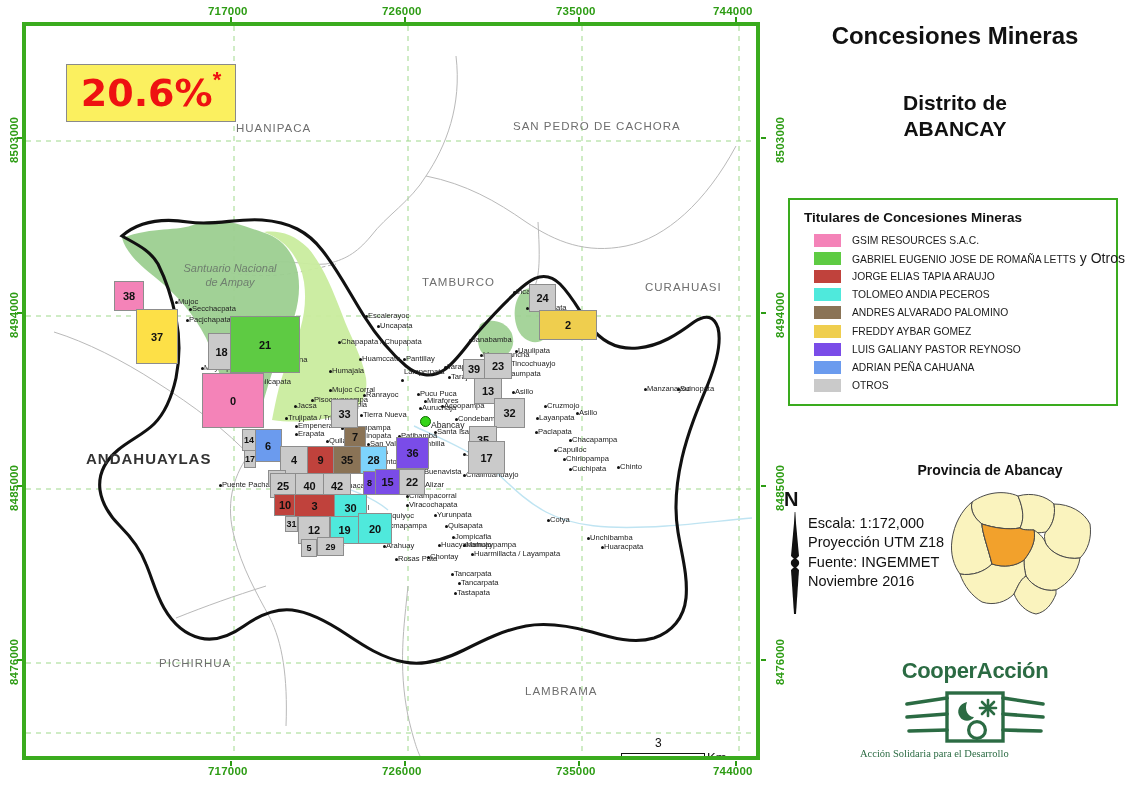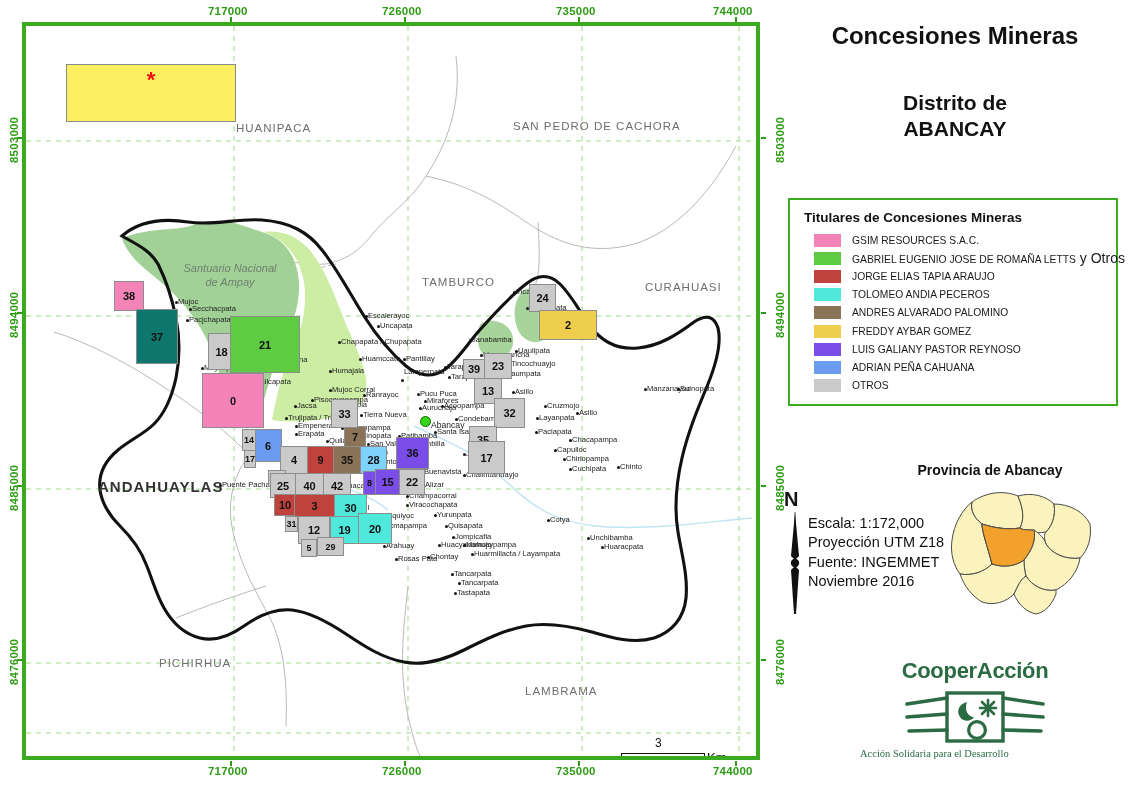--- a/index.html
+++ b/index.html
@@ -331,21 +331,21 @@
         <div class="pt" style="left: 300px; top: 481px;"></div>
         <div class="pt-lbl" style="left: 303px; top: 477px;">San Gabriel</div>
         <div class="pt" style="left: 193px; top: 458px;"></div>
         <div class="pt-lbl" style="left: 196px; top: 454px;">Puente Pachachaca</div>
         <div class="pt" style="left: 279px; top: 517px;"></div>
         <div class="pt-lbl" style="left: 282px; top: 513px;">Huanipaca</div>
         <div class="pt-lbl" style="left: 405px; top: 394px; font-size: 8.6px;">Abancay</div>
       </div>
     <div id="blocks-layer">
         <div class="blk" style="left: 88px; top: 255px; width: 30px; height: 30px; background: rgb(244, 131, 184);">38</div>
-        <div class="blk" style="left: 110px; top: 283px; width: 42px; height: 55px; background: #0f766e;">37</div>
+        <div class="blk" style="left: 110px; top: 283px; width: 42px; height: 55px; background: #fde047;">37</div>
         <div class="blk" style="left: 182px; top: 307px; width: 27px; height: 37px; background: rgb(202, 202, 202);">18</div>
         <div class="blk" style="left: 204px; top: 290px; width: 70px; height: 57px; background: rgb(94, 203, 67);">21</div>
         <div class="blk" style="left: 176px; top: 347px; width: 62px; height: 55px; background: rgb(244, 131, 184);">0</div>
         <div class="blk" style="left: 228px; top: 403px; width: 28px; height: 33px; background: rgb(107, 155, 238);">6</div>
         <div class="blk sm" style="left: 216px; top: 403px; width: 14px; height: 22px; background: rgb(202, 202, 202);">14</div>
         <div class="blk sm" style="left: 218px; top: 424px; width: 12px; height: 18px; background: rgb(202, 202, 202);">17</div>
         <div class="blk" style="left: 254px; top: 420px; width: 28px; height: 28px; background: rgb(202, 202, 202);">4</div>
         <div class="blk" style="left: 281px; top: 420px; width: 27px; height: 28px; background: rgb(192, 66, 60);">9</div>
         <div class="blk" style="left: 307px; top: 420px; width: 28px; height: 28px; background: rgb(138, 115, 86);">35</div>
         <div class="blk" style="left: 334px; top: 420px; width: 27px; height: 28px; background: #7dd3fc;">28</div>
@@ -375,28 +375,29 @@
         <div class="blk" style="left: 448px; top: 352px; width: 28px; height: 26px; background: rgb(202, 202, 202);">13</div>
         <div class="blk" style="left: 468px; top: 372px; width: 31px; height: 30px; background: rgb(202, 202, 202);">32</div>
         <div class="blk" style="left: 443px; top: 400px; width: 28px; height: 28px; background: rgb(202, 202, 202);">35</div>
         <div class="blk" style="left: 442px; top: 415px; width: 37px; height: 33px; background: rgb(202, 202, 202);">17</div>
       </div>
     <div id="districts-layer">
         <div class="dist-lbl" style="left: 210px; top: 96px;">HUANIPACA</div>
         <div class="dist-lbl" style="left: 487px; top: 94px;">SAN PEDRO DE CACHORA</div>
         <div class="dist-lbl" style="left: 396px; top: 250px;">TAMBURCO</div>
         <div class="dist-lbl" style="left: 619px; top: 255px;">CURAHUASI</div>
-        <div class="dist-lbl" style="left: 72px; top: 424px; font-size: 15px; font-weight: bold; color: rgb(51, 51, 51); margin-top: 28px;">ANDAHUAYLAS</div>
+        <div class="dist-lbl" style="left: 60px; top: 424px; font-size: 15px; font-weight: bold; color: rgb(51, 51, 51);">ANDAHUAYLAS</div>
         <div class="dist-lbl" style="left: 133px; top: 631px;">PICHIRHUA</div>
         <div class="dist-lbl" style="left: 499px; top: 659px;">LAMBRAMA</div>
       </div>
 
     <div class="city-dot" style="left:394px;top:390px;"></div>
 
     <div id="pct-box" class="abs">
+      <span class="pv">20.6%</span>
       <span class="st">*</span>
     </div>
 
     <div id="scalebar" class="abs">
       <div class="num">3</div>
       <div class="bar"></div>
       <div class="km">Km.</div>
     </div>
   </div>
 </div>

